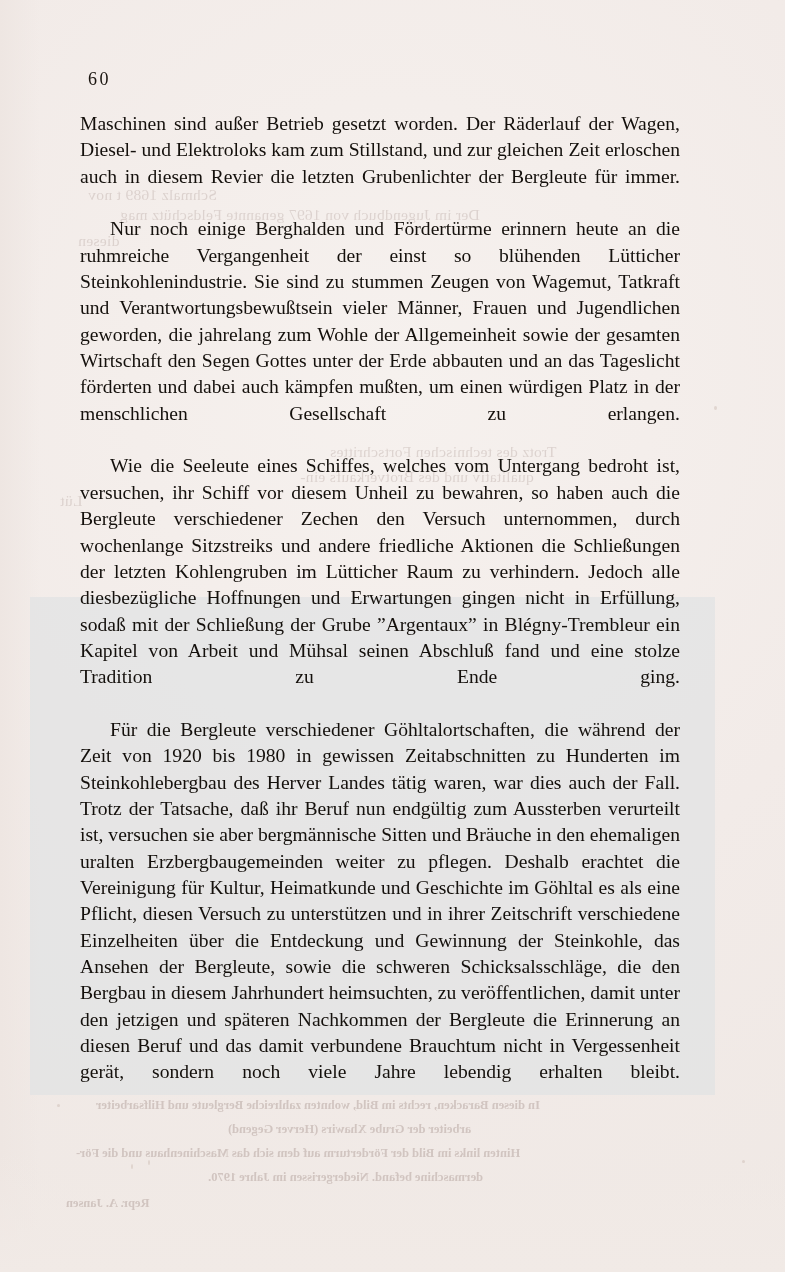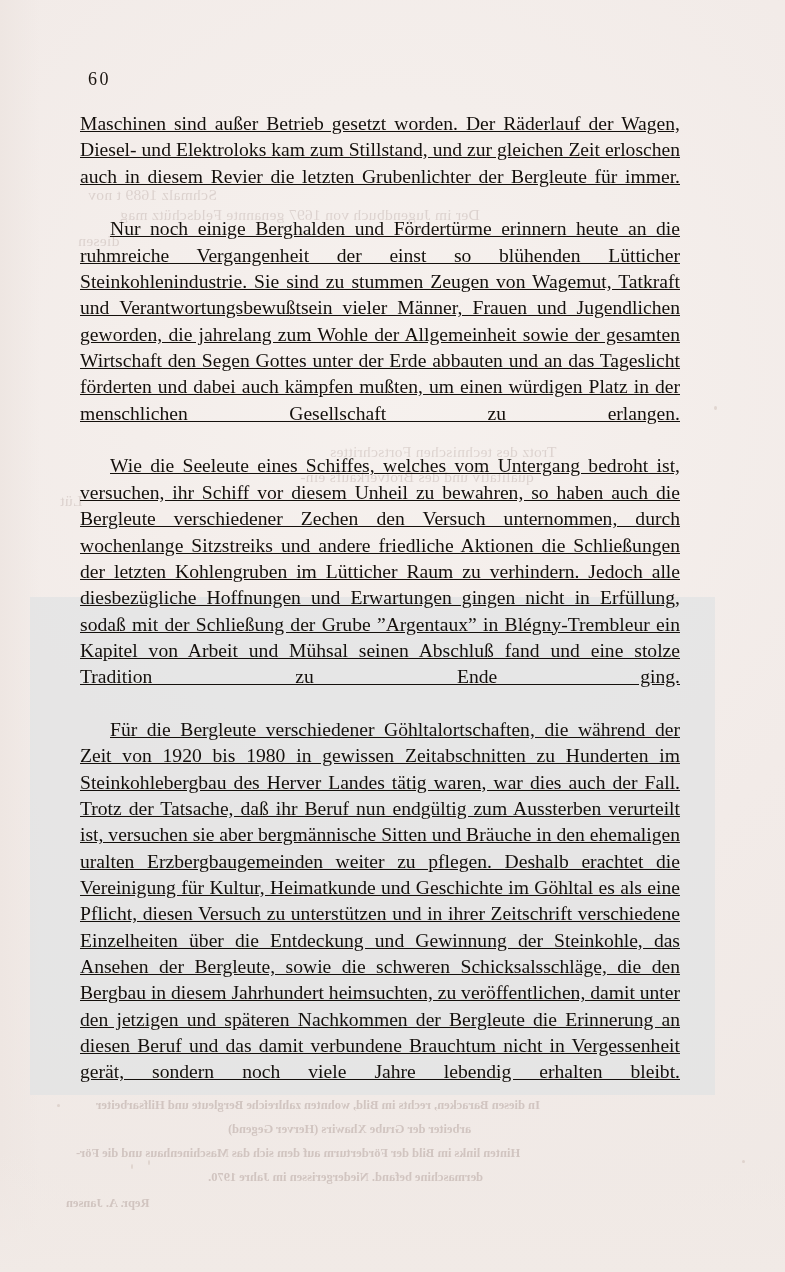--- a/index.html
+++ b/index.html
@@ -90,21 +90,20 @@
     left: 80px;
     top: 111px;
     width: 600px;
     font-size: 19.6px;
     line-height: 26.35px;
     color: #14100c;
     text-align: justify;
     text-justify: inter-word;
     -webkit-hyphens: none;
     hyphens: none;
-    text-decoration: underline;
   }
   .body-text p {
     margin: 0;
     text-indent: 0;
   }
   .body-text p.indent {
     text-indent: 30px;
   }
   
   .body-text p::after {

